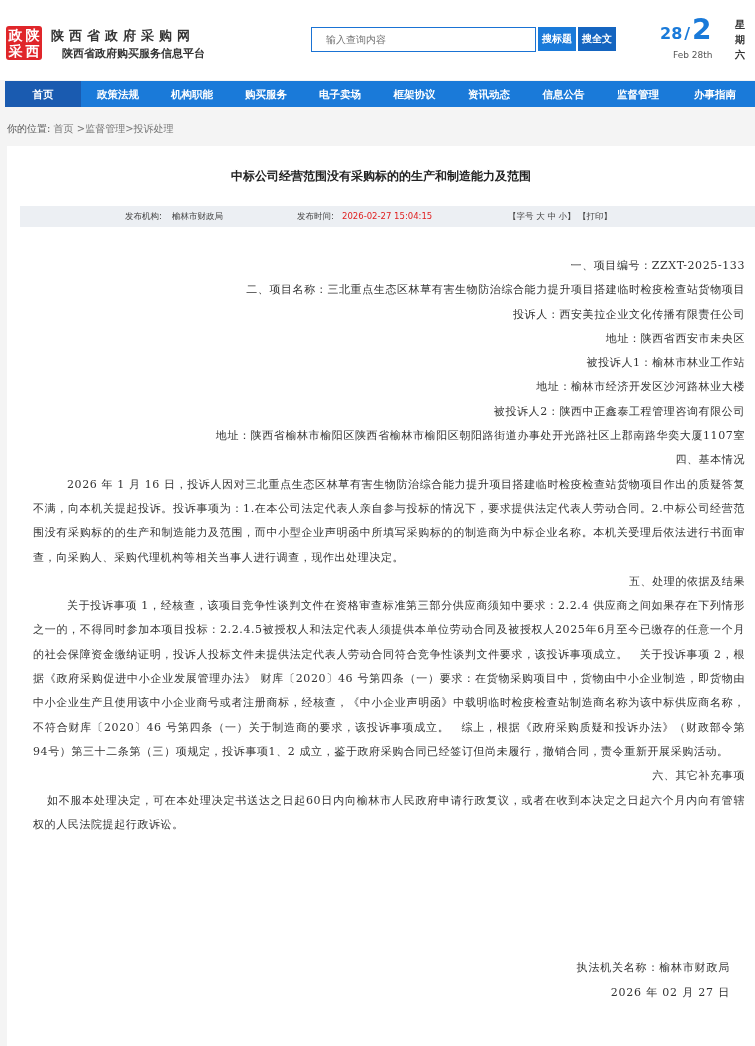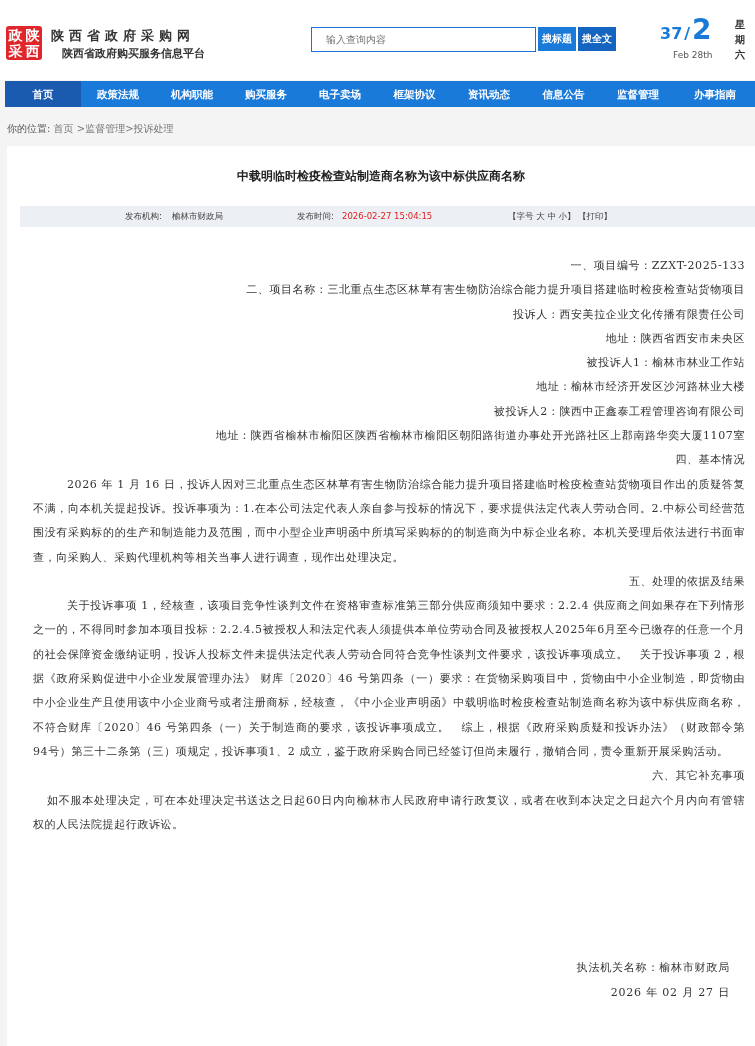--- a/index.html
+++ b/index.html
@@ -50,21 +50,21 @@
   <div class="site-name">陕西省政府采购网</div>
   <div class="site-sub">陕西省政府购买服务信息平台</div>
 
   <div class="search-box">
     <input type="text" placeholder="输入查询内容" style="">
   </div>
   <div class="btn btn-title">搜标题</div>
   <div class="btn btn-full">搜全文</div>
 
   <div class="date-big">
-    <span class="date-small">37</span><span class="date-sep">/</span><span class="date-num">2</span>
+    <span class="date-small">28</span><span class="date-sep">/</span><span class="date-num">2</span>
   </div>
   <div class="date-en">Feb 28th</div>
   <div class="weekday">
     <div>星</div>
     <div>期</div>
     <div>六</div>
   </div>
 </div>
 
 <div class="nav">
@@ -80,21 +80,21 @@
   <div class="nav-item" style="width:80px">办事指南</div>
 </div>
 
 <div class="breadcrumb">
   <span>你的位置:</span>
   <span class="link">首页</span>
   <span class="link">&gt;监督管理</span><span class="link">&gt;投诉处理</span>
 </div>
 
 <div class="content">
-  <div class="article-title">中载明临时检疫检查站制造商名称为该中标供应商名称</div>
+  <div class="article-title">中标公司经营范围没有采购标的的生产和制造能力及范围</div>
 
   <div class="meta-bar">
     <span style="left:105px">发布机构:</span>
     <span style="left:152px">榆林市财政局</span>
     <span style="left:277px">发布时间:</span>
     <span class="meta-red" style="left:322px">2026-02-27 15:04:15</span>
     <span style="left:488px">【字号 大 中 小】</span>
     <span style="left:558px">【打印】</span>
   </div>
 

